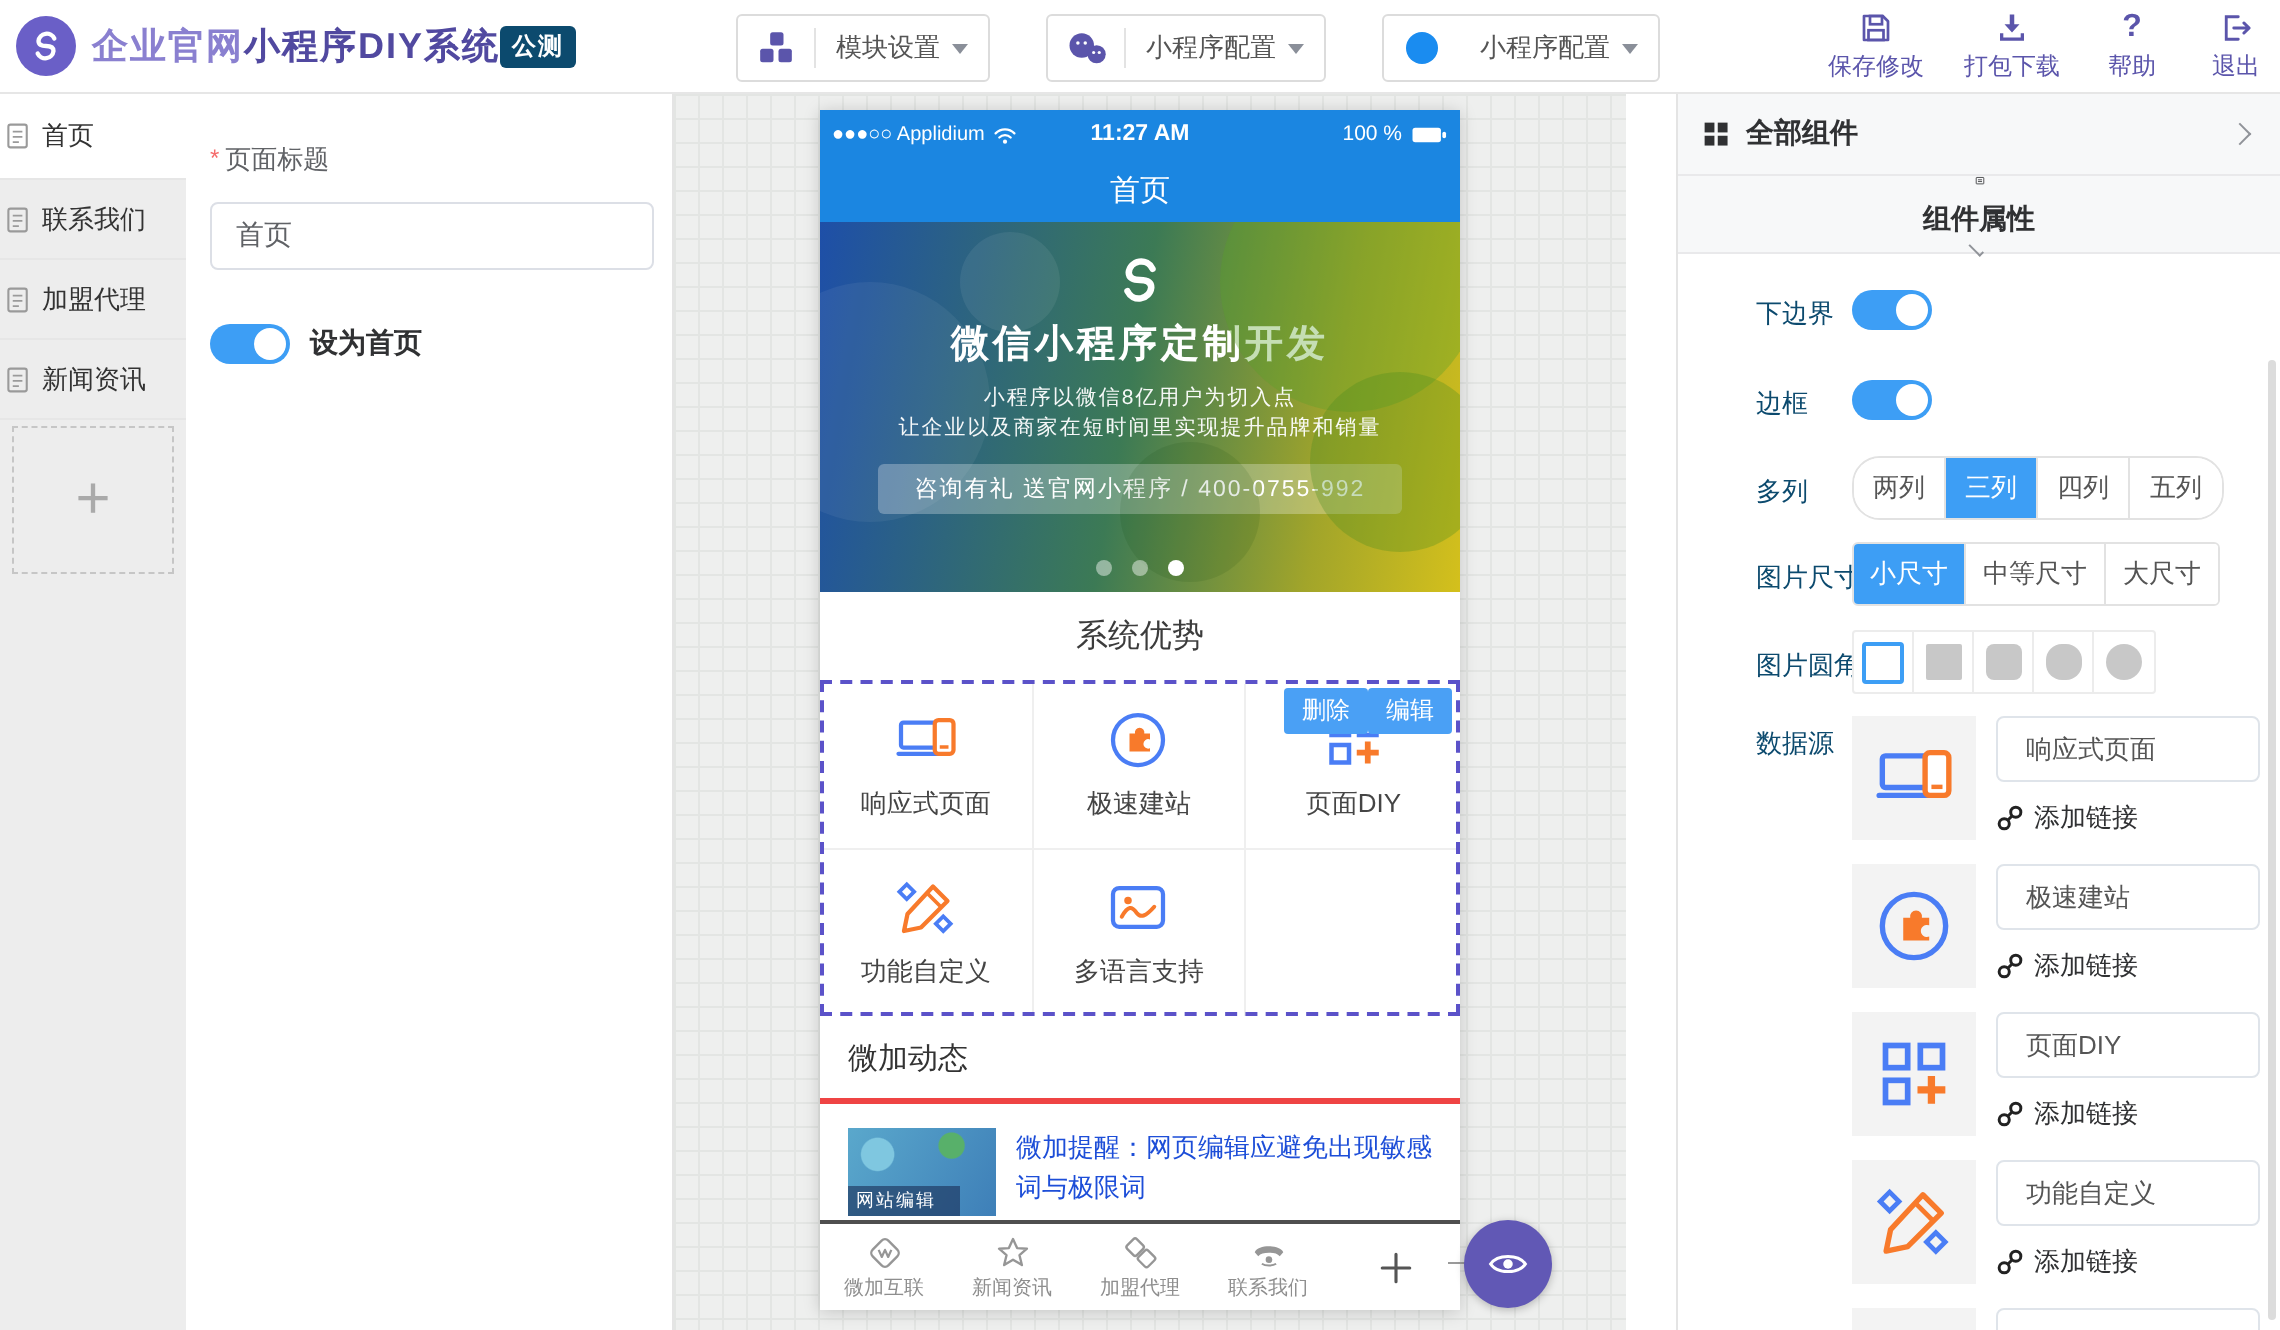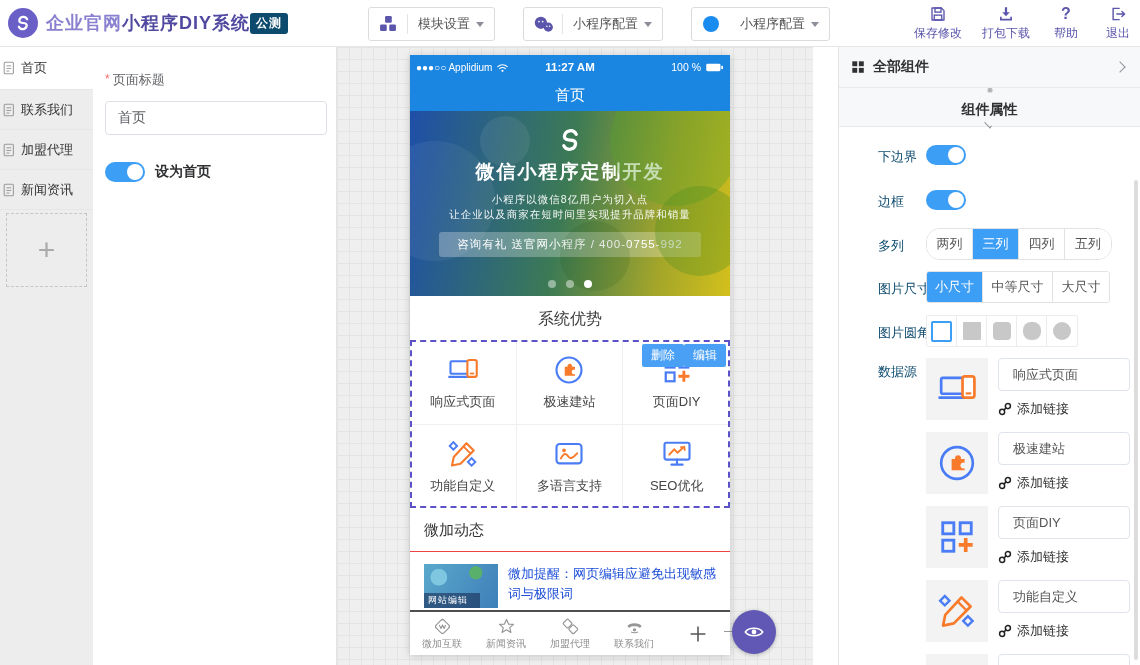--- a/index.html
+++ b/index.html
@@ -69,21 +69,21 @@
   .dot.active { background:#fff; }
   .adv-title { height:46px; line-height:46px; text-align:center; font-size:16px; color:#3c3c3c; }
   .adv-grid { height:166px; display:grid; grid-template-columns:repeat(3,1fr); grid-template-rows:repeat(2,1fr); }
   .adv-cell { display:flex; flex-direction:column; align-items:center; justify-content:center; gap:8px; border-right:1px solid #efefef; border-bottom:1px solid #efefef; cursor:pointer; }
   .adv-cell:nth-child(3n) { border-right:none; }
   .adv-cell:nth-child(n+4) { border-bottom:none; }
   .adv-cell .glabel { font-size:13px; color:#454545; }
   .selection { position:absolute; left:0; top:285px; width:320px; height:168px; border:2px dashed #5b52c9; pointer-events:none; }
   .sel-badges { position:absolute; top:2px; right:2px; display:flex; gap:0; pointer-events:auto; }
   .sel-badge { background:#4aa0f5; color:#fff; font-size:12px; padding:3px 9px; border-radius:2px; cursor:pointer; }
-  .news-title { height:44px; line-height:44px; padding-left:14px; font-size:15px; color:#333; border-bottom:1px solid #ef4444; }
+  .news-title { height:44px; line-height:44px; padding-left:14px; font-size:15px; color:#333; border-bottom:3px solid #ef4444; }
   .news-item { display:flex; gap:10px; padding:12px 14px 0; height:58px; overflow:hidden; }
   .news-thumb { position:relative; width:74px; height:44px; flex:0 0 auto; overflow:hidden;
     background:radial-gradient(circle at 20% 30%, #7fc7e0 0 12%, transparent 13%), radial-gradient(circle at 70% 20%, #58b06a 0 10%, transparent 11%), linear-gradient(120deg,#5aa8cc,#3e7fb8); }
   .news-thumb .cap { position:absolute; left:0; right:18px; bottom:0; height:15px; background:rgba(25,45,85,.6); color:#fff; font-size:9px; display:flex; align-items:center; padding-left:4px; letter-spacing:1px; }
   .news-text { font-size:13px; color:#1d4ed8; line-height:20px; overflow:hidden; }
   .tabbar { position:absolute; left:0; bottom:0; width:320px; height:45px; background:#fff; border-top:2px solid #4f4f4f; display:flex; }
   .tab { flex:1; display:flex; flex-direction:column; align-items:center; justify-content:center; gap:1px; cursor:pointer; }
   .tab .tlabel { font-size:10px; color:#8e8e8e; }
   .eye-btn { position:absolute; left:395px; top:563px; width:44px; height:44px; border-radius:50%; background:#6158b5; display:flex; align-items:center; justify-content:center; cursor:pointer; box-shadow:0 1px 4px rgba(0,0,0,.25); }
   .eye-link-line { position:absolute; left:387px; top:584px; width:9px; height:1px; background:#9a9a9a; }
@@ -421,26 +421,20 @@
               <use href="#sym-pencil"></use>
             </svg>
           <span class="glabel">功能自定义</span>
         </div>
         <div class="adv-cell">
           <svg width="30" height="30">
               <use href="#sym-image"></use>
             </svg>
           <span class="glabel">多语言支持</span>
         </div>
-        <div class="adv-cell">
-          <svg width="30" height="30">
-              <use href="#sym-seo"></use>
-            </svg>
-          <span class="glabel">SEO优化</span>
-        </div>
       </div>
 
       <div class="selection">
         <div class="sel-badges">
           <span class="sel-badge">删除</span>
           <span class="sel-badge">编辑</span>
         </div>
       </div>
 
       <div class="news-title">微加动态</div>

